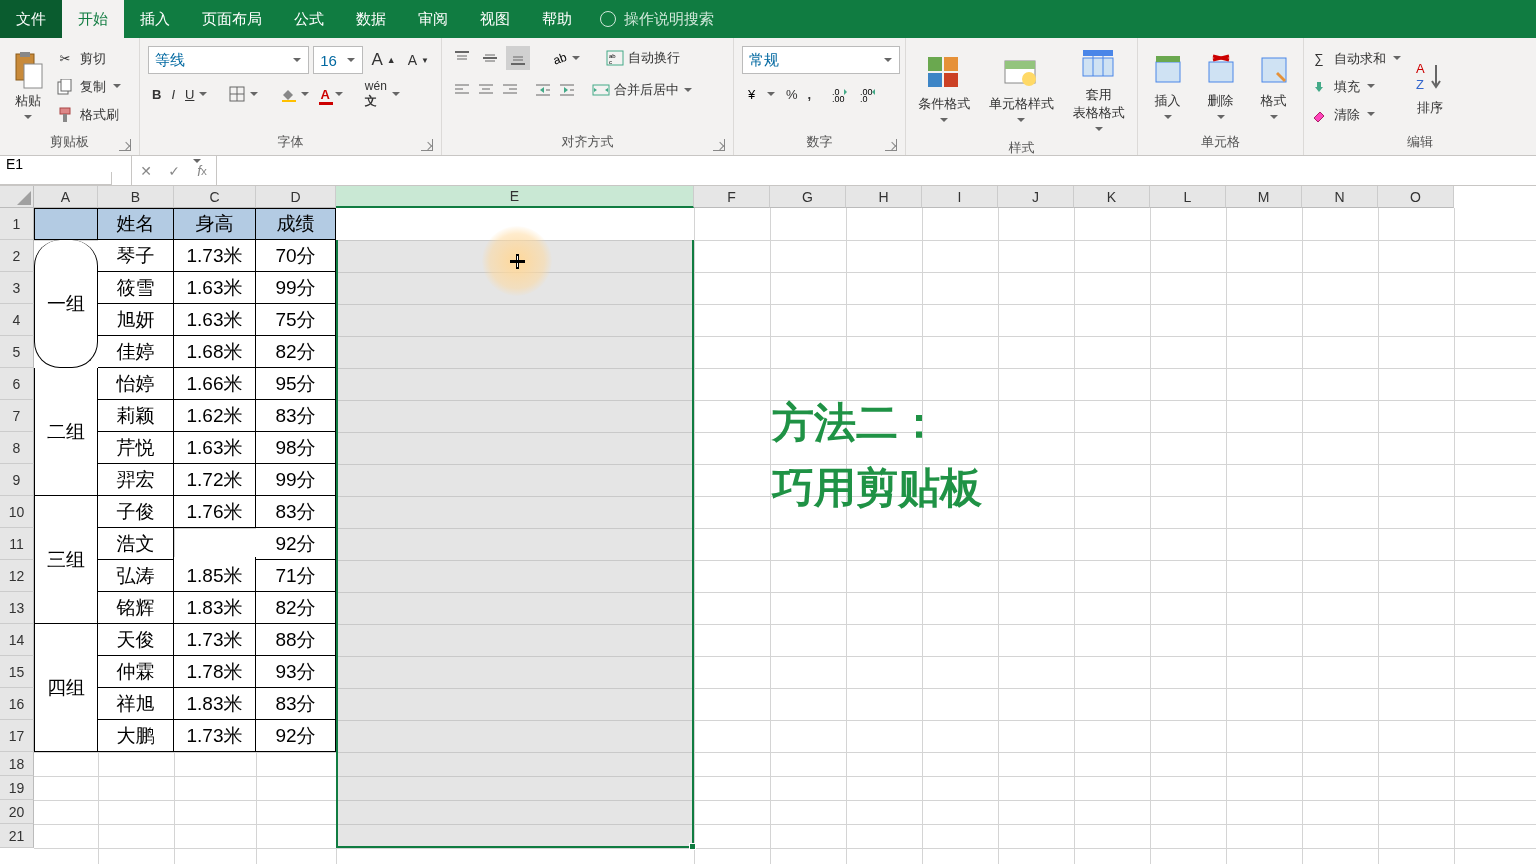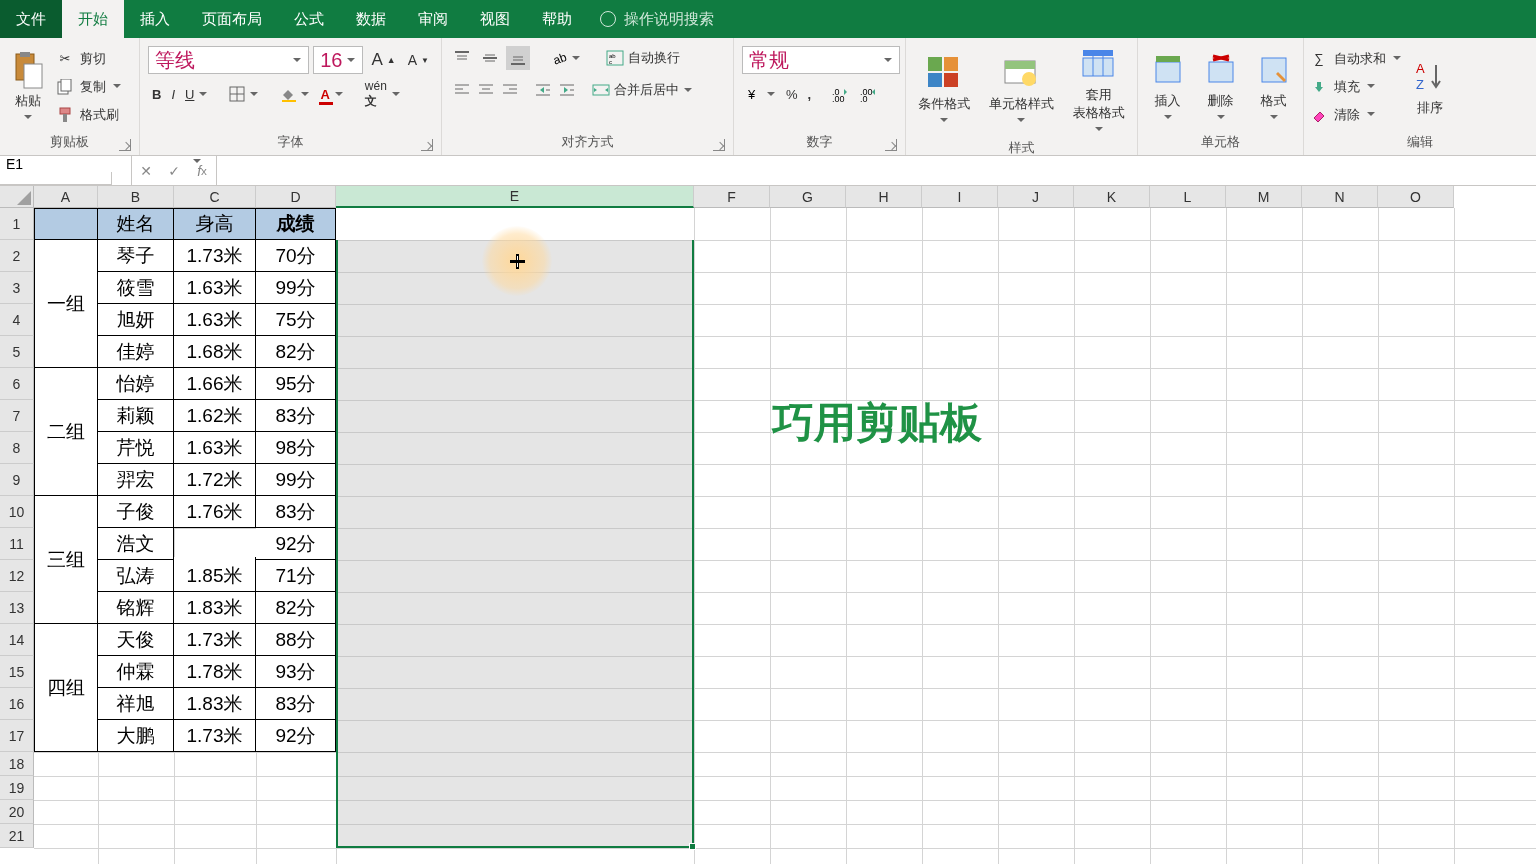--- a/index.html
+++ b/index.html
@@ -19,21 +19,21 @@
 .dlg-launch{position:absolute;right:2px;bottom:2px;width:12px;height:12px;border:1px solid #888;border-top:none;border-left:none;}
 .dlg-launch:before{content:"";position:absolute;right:1px;bottom:1px;width:5px;height:5px;border-right:1px solid #888;border-bottom:1px solid #888;transform:rotate(-45deg);}
 .vbtn{display:flex;flex-direction:column;align-items:center;gap:2px;font-size:13px;color:#333;padding:2px 4px;}
 .ico{width:28px;height:28px;display:flex;align-items:center;justify-content:center;}
 .ico-lg{width:36px;height:40px;}
 .stack3{display:flex;flex-direction:column;gap:4px;font-size:13px;color:#333;}
 .stack3 .row{display:flex;align-items:center;gap:6px;height:24px;}
 .mini-ico{width:18px;height:18px;display:inline-flex;align-items:center;justify-content:center;}
 .dd{width:10px;display:inline-flex;justify-content:center;}
 .dd:after{content:"";border:4px solid transparent;border-top-color:#666;margin-top:3px;}
-.combo{height:28px;border:1px solid #bbb;background:#fff;display:flex;align-items:center;padding:0 6px;font-size:20px;color:#be185d;}
+.combo{height:28px;border:1px solid #bbb;background:#fff;display:flex;align-items:center;padding:0 6px;font-size:15px;color:#0369a1;}
 .btn-flat{height:24px;display:flex;align-items:center;gap:4px;padding:0 4px;font-size:13px;color:#333;}
 .sep-v{width:1px;background:#dcdad8;margin:2px 4px;}
 
 .fbar{height:30px;display:flex;align-items:stretch;border-bottom:1px solid #c8c6c4;font-size:14px;}
 .name-box{width:112px;border:1px solid #c8c6c4;border-top:none;border-left:none;display:flex;align-items:flex-start;}
 .name-box input{border:none;outline:none;flex:1;padding:0 6px;font-size:14px;}
 .nb-dd{width:18px;display:flex;align-items:center;justify-content:center;}
 .nb-dd:after{content:"";border:4px solid transparent;border-top-color:#666;margin-top:3px;}
 .fbar-btns{display:flex;align-items:center;border-right:1px solid #c8c6c4;}
 .fbar-btn{width:28px;display:flex;align-items:center;justify-content:center;color:#888;}
@@ -551,22 +551,22 @@
 
     <div class="selE" id="selE" style="height: 640px;">
       <div class="handle"></div>
     </div>
     <div class="active-cell"></div>
 
     <div class="data" id="dataTable">
         <div class="cell hdr-cell" style="left: 0px; top: 0px; width: 64px; height: 32px; border-top: 1px solid rgb(0, 0, 0); border-left: 1px solid rgb(0, 0, 0);"></div>
         <div class="cell hdr-cell" style="left: 64px; top: 0px; width: 76px; height: 32px; border-top: 1px solid rgb(0, 0, 0);">姓名</div>
         <div class="cell hdr-cell" style="left: 140px; top: 0px; width: 82px; height: 32px; border-top: 1px solid rgb(0, 0, 0);">身高</div>
-        <div class="cell hdr-cell" style="left: 222px; top: 0px; width: 80px; height: 32px; border-top: 1px solid rgb(0, 0, 0); font-weight: bold;">成绩</div>
-        <div class="cell merge" style="left: 0px; top: 32px; width: 64px; height: 128px; border-left: 1px solid rgb(0, 0, 0);">一组</div>
+        <div class="cell hdr-cell" style="left: 222px; top: 0px; width: 80px; height: 32px; border-top: 1px solid rgb(0, 0, 0);">成绩</div>
+        <div class="cell merge" style="left: 0px; top: 32px; width: 64px; height: 128px; border-left: 1px solid rgb(0, 0, 0); border-radius: 26px;">一组</div>
         <div class="cell" style="left: 64px; top: 32px; width: 76px; height: 32px;">琴子</div>
         <div class="cell" style="left: 140px; top: 32px; width: 82px; height: 32px;">1.73米</div>
         <div class="cell" style="left: 222px; top: 32px; width: 80px; height: 32px;">70分</div>
         <div class="cell" style="left: 64px; top: 64px; width: 76px; height: 32px;">筱雪</div>
         <div class="cell" style="left: 140px; top: 64px; width: 82px; height: 32px;">1.63米</div>
         <div class="cell" style="left: 222px; top: 64px; width: 80px; height: 32px;">99分</div>
         <div class="cell" style="left: 64px; top: 96px; width: 76px; height: 32px;">旭妍</div>
         <div class="cell" style="left: 140px; top: 96px; width: 82px; height: 32px;">1.63米</div>
         <div class="cell" style="left: 222px; top: 96px; width: 80px; height: 32px;">75分</div>
         <div class="cell" style="left: 64px; top: 128px; width: 76px; height: 32px;">佳婷</div>
@@ -607,20 +607,21 @@
         <div class="cell" style="left: 222px; top: 448px; width: 80px; height: 32px;">93分</div>
         <div class="cell" style="left: 64px; top: 480px; width: 76px; height: 32px;">祥旭</div>
         <div class="cell" style="left: 140px; top: 480px; width: 82px; height: 32px;">1.83米</div>
         <div class="cell" style="left: 222px; top: 480px; width: 80px; height: 32px;">83分</div>
         <div class="cell" style="left: 64px; top: 512px; width: 76px; height: 32px;">大鹏</div>
         <div class="cell" style="left: 140px; top: 512px; width: 82px; height: 32px;">1.73米</div>
         <div class="cell" style="left: 222px; top: 512px; width: 80px; height: 32px;">92分</div>
       </div>
 
     <div class="anno" style="top:182px;left:738px">
+      <div>方法二：</div>
       <div>巧用剪贴板</div>
     </div>
 
     <div class="click-cursor" style="top:18px;left:448px">
         <div class="plus">
           <span></span>
         </div>
       </div>
   </div>
 </div>

